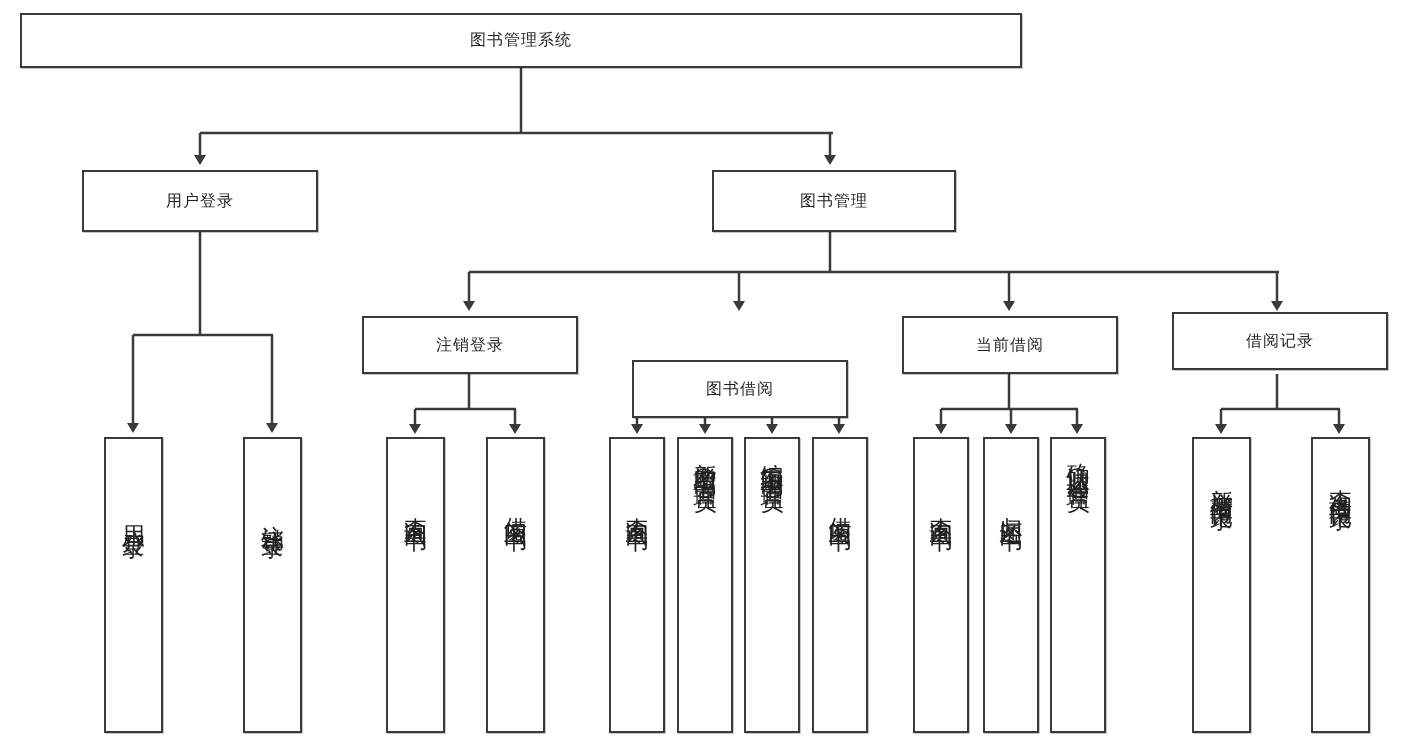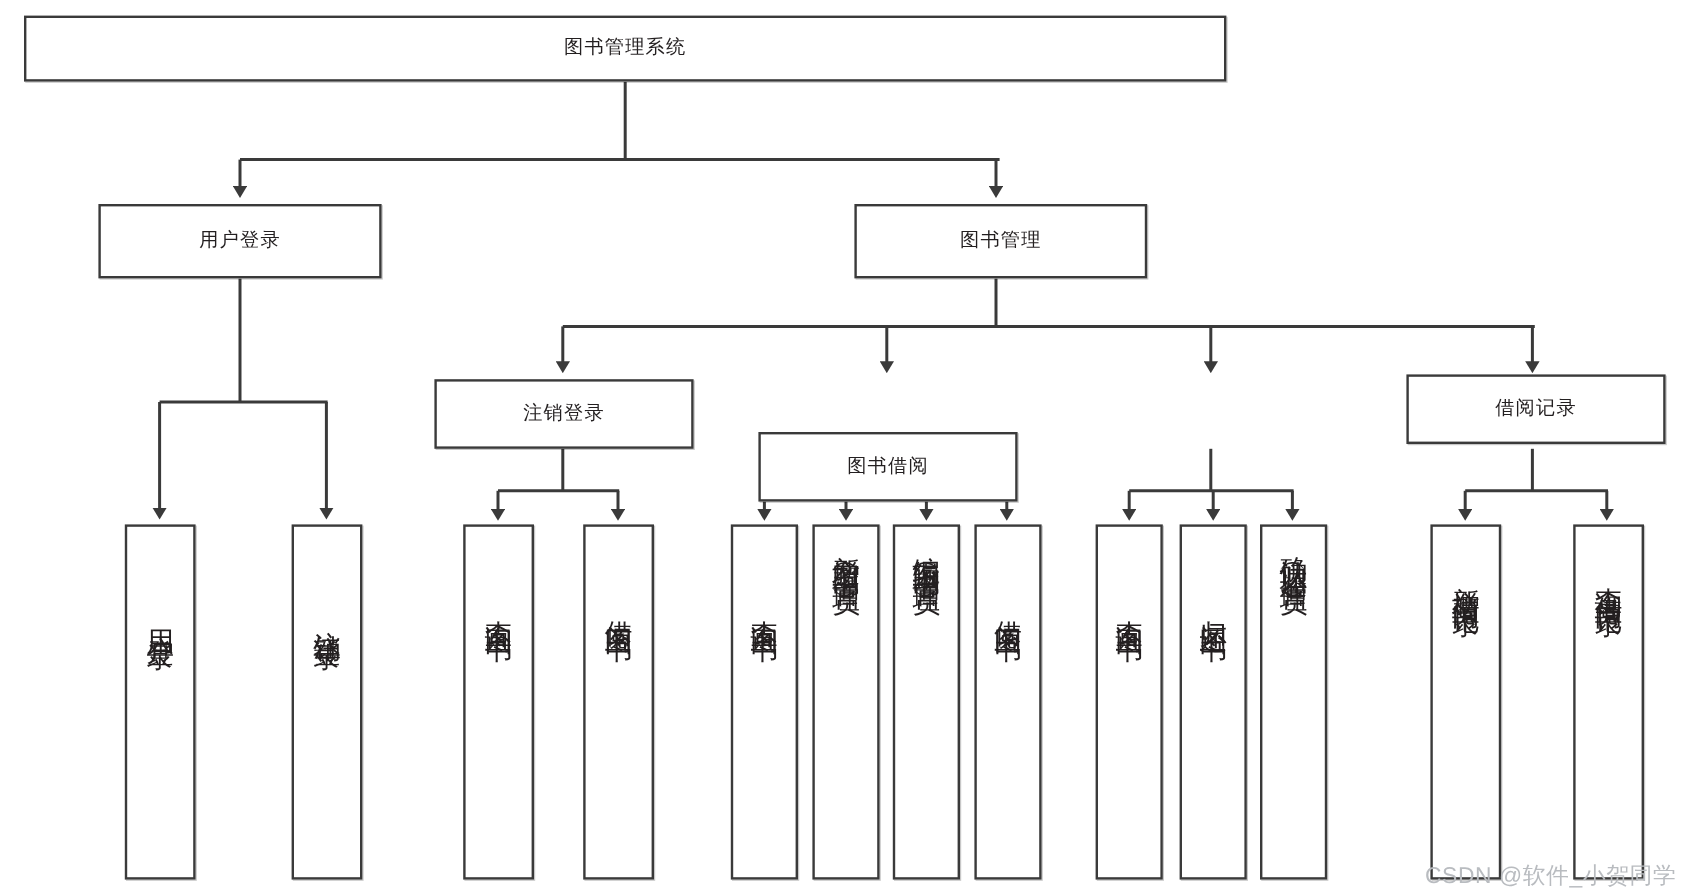--- a/index.html
+++ b/index.html
@@ -133,20 +133,23 @@
   <div class="node horiz" style="left:712px; top:170px; width:244px; height:62px;">
     <span class="label">图书管理</span>
   </div>
 
   <div class="node horiz" style="left:362px; top:316px; width:216px; height:58px;">
     <span class="label">注销登录</span>
   </div>
   <div class="node horiz" style="left:632px; top:316px; width:216px; height:58px;margin-top:44px;">
     <span class="label">图书借阅</span>
   </div>
+  <div class="node horiz" style="left:902px; top:316px; width:216px; height:58px;">
+    <span class="label">当前借阅</span>
+  </div>
   <div class="node horiz" style="left:1172px; top:312px; width:216px; height:58px;">
     <span class="label">借阅记录</span>
   </div>
 
   <div class="node vert" style="left:104px; top:437px; width:59px; height:296px; padding-top:68px;">
     <span class="label">用户登录</span>
   </div>
   <div class="node vert" style="left:243px; top:437px; width:59px; height:296px; padding-top:68px;">
     <span class="label">注销登录</span>
   </div>
@@ -181,15 +184,14 @@
     <span class="label">确认归还（管理员）</span>
   </div>
 
   <div class="node vert" style="left:1192px; top:437px; width:59px; height:296px; padding-top:32px;">
     <span class="label">新增借阅记录</span>
   </div>
   <div class="node vert" style="left:1311px; top:437px; width:59px; height:296px; padding-top:32px;">
     <span class="label">查询借阅记录</span>
   </div>
 
-  <div id="watermark">CSDN @软件_小贺同学</div>
 
 </div>
 
 </body></html>

